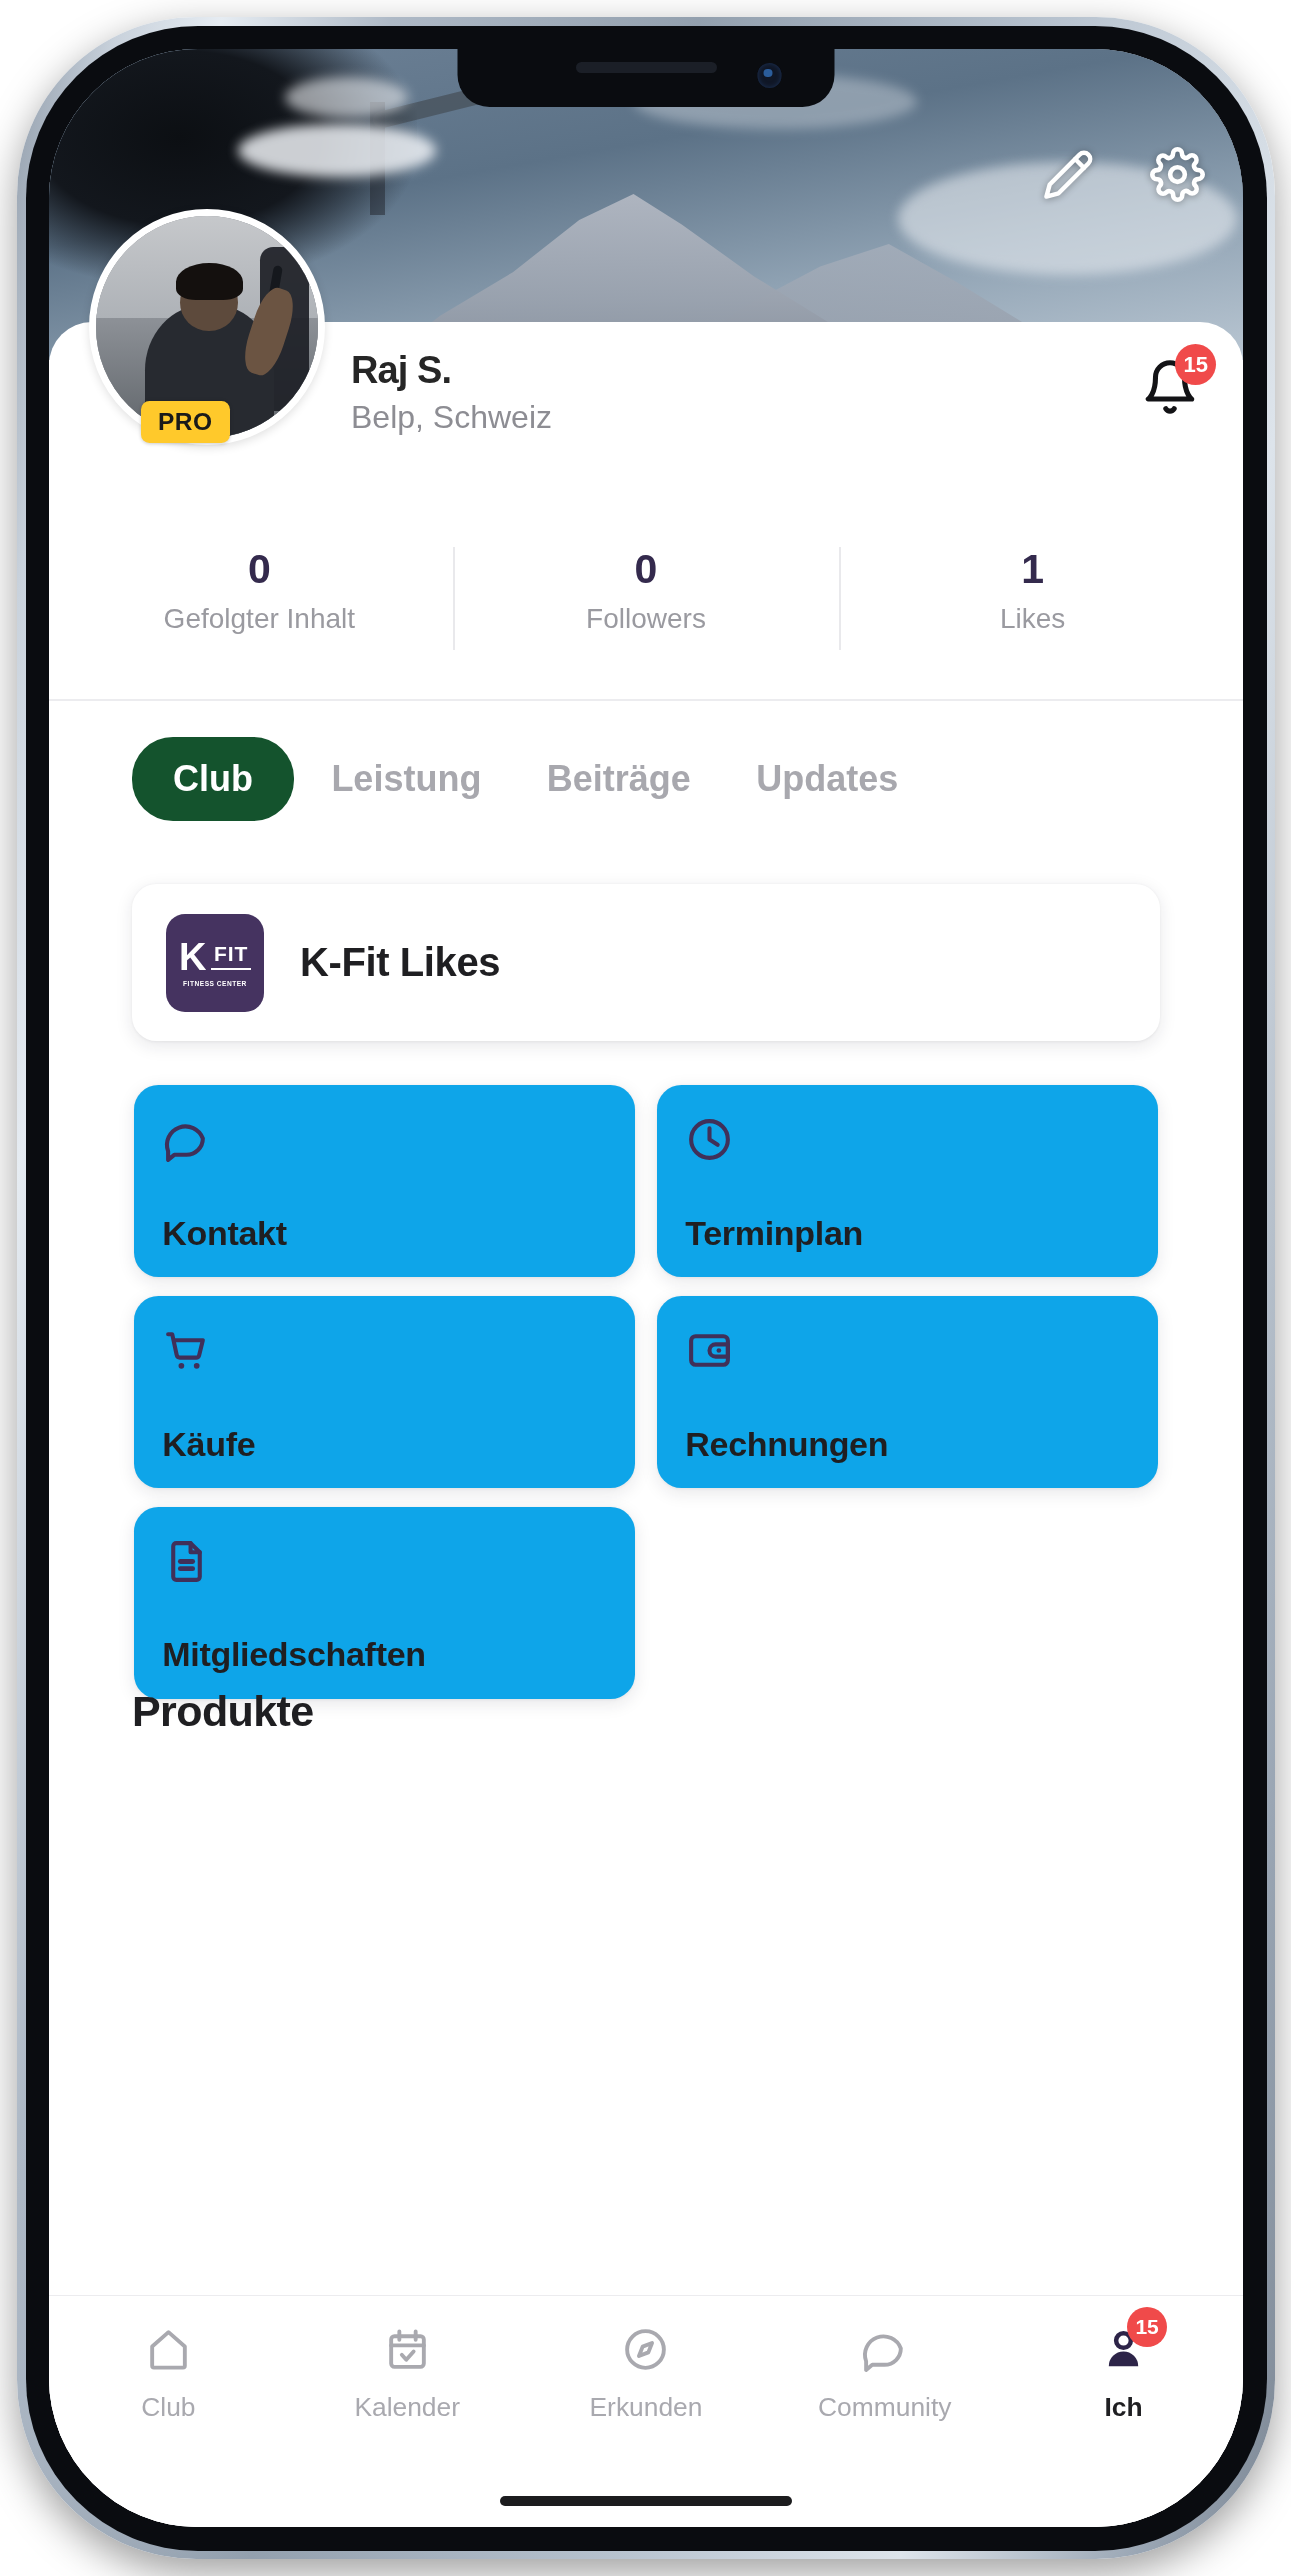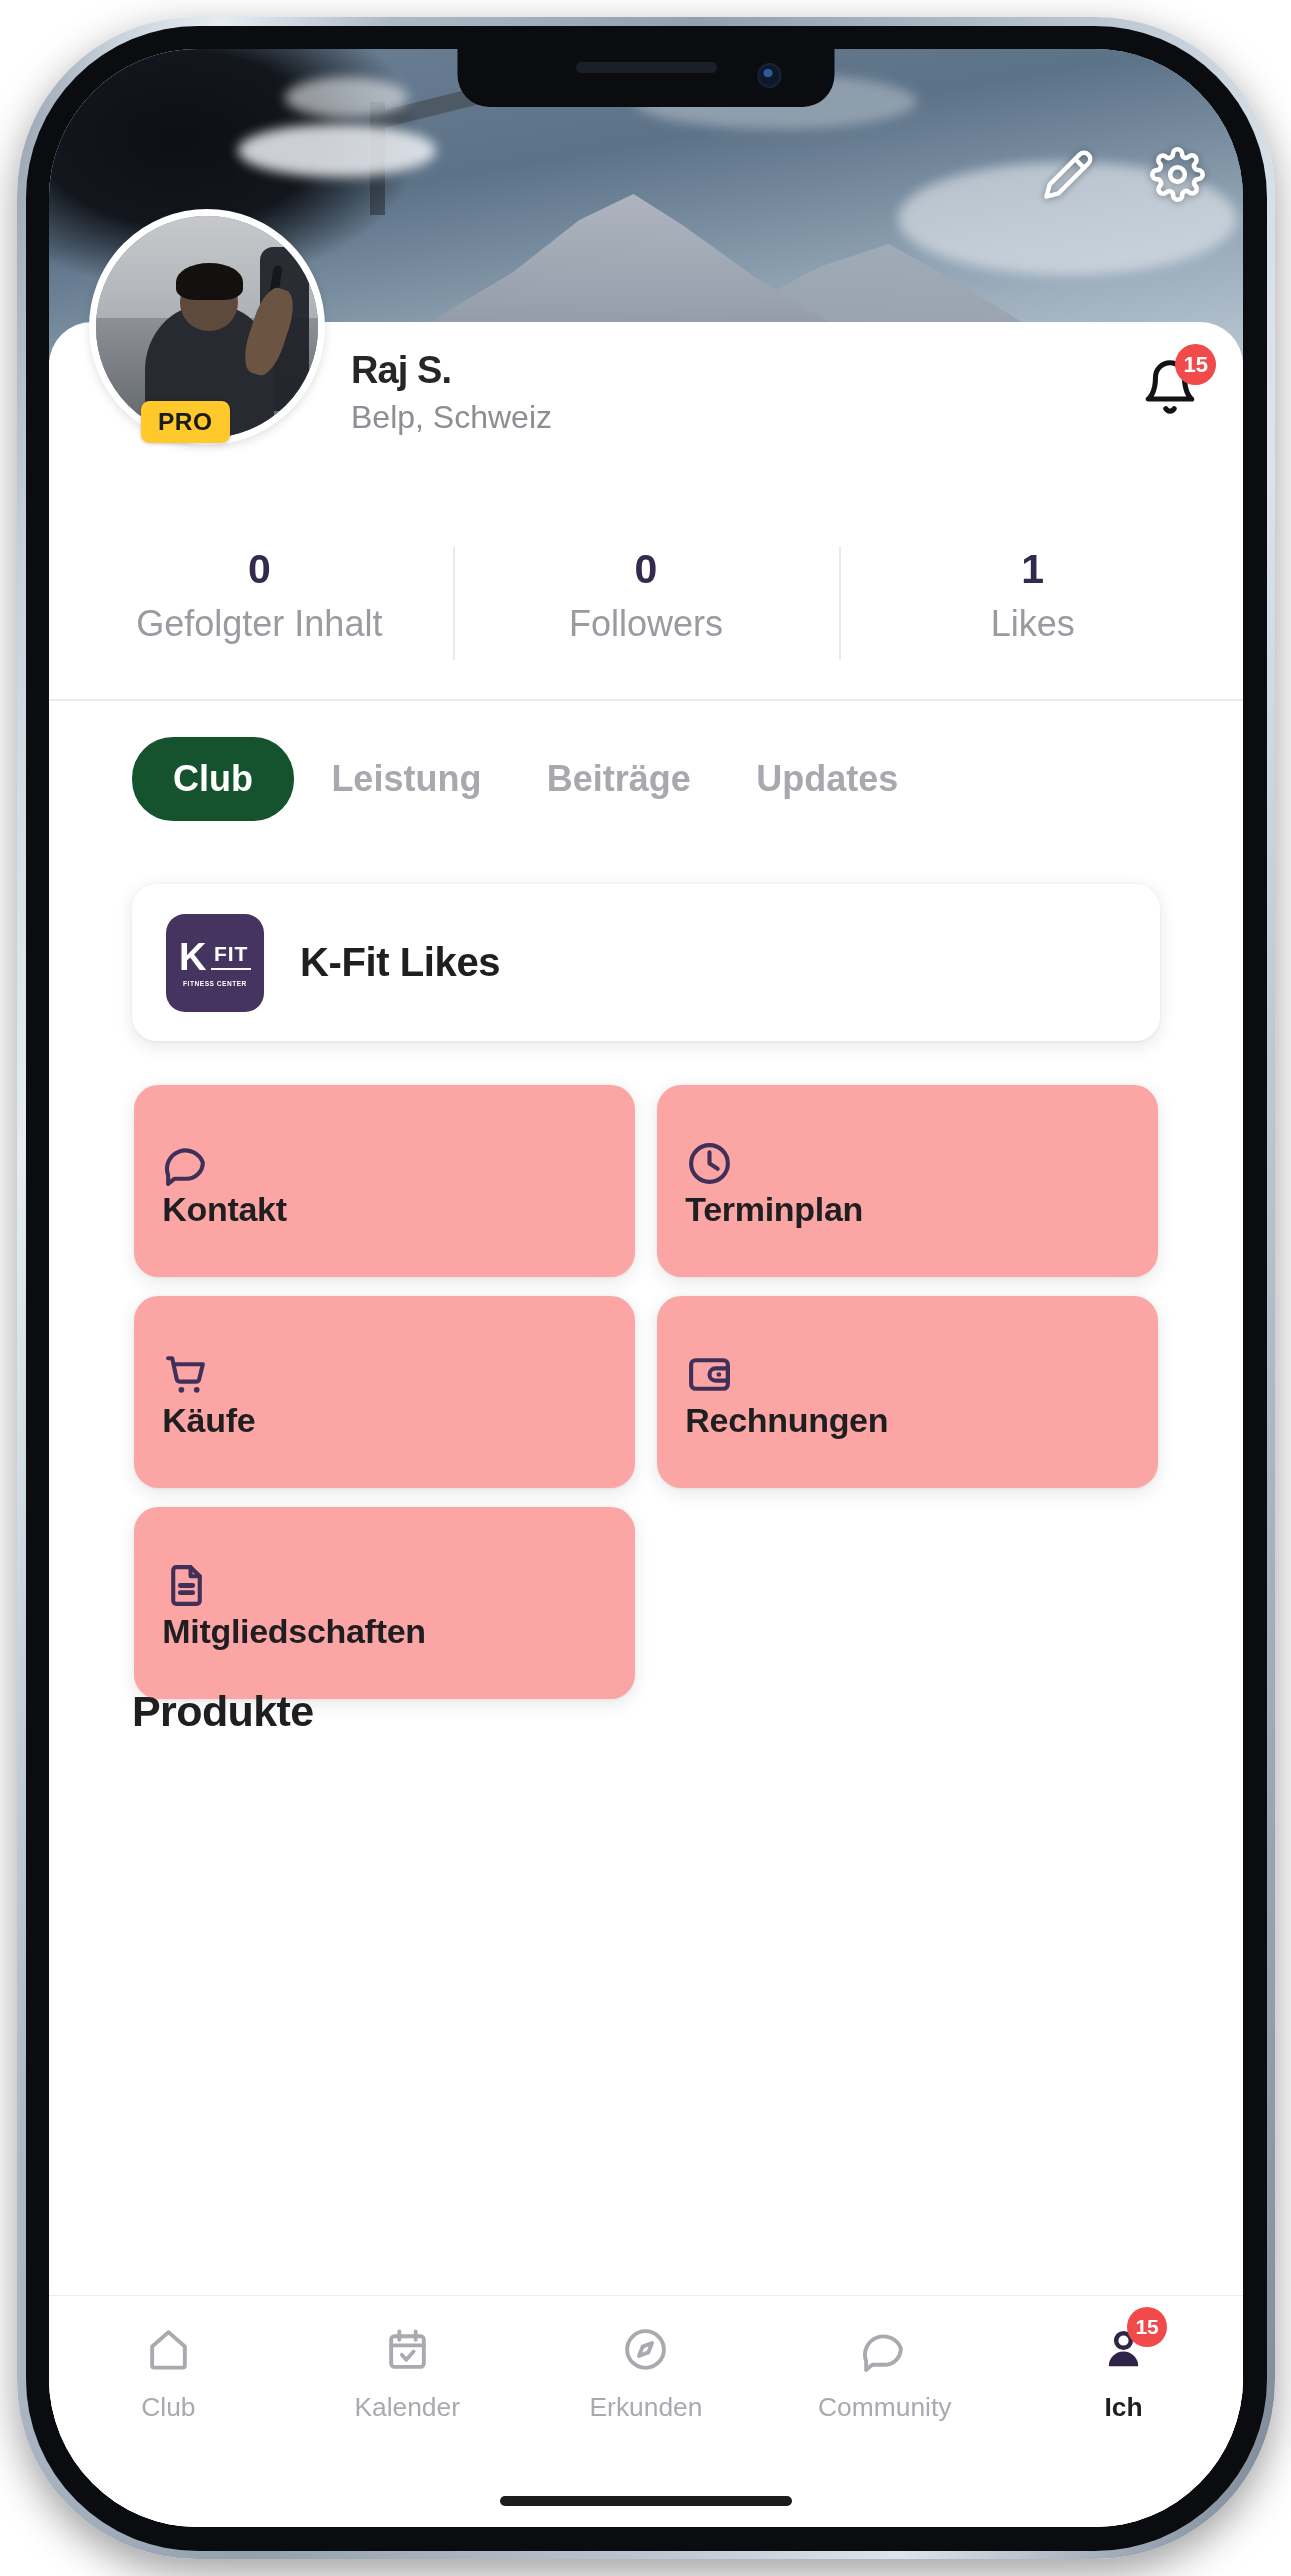--- a/index.html
+++ b/index.html
@@ -274,21 +274,21 @@
     width: 1.9px; background: #e9e9ec;
   }
   .stat-value {
     font-size: 41px;
     font-weight: 800;
     color: #342a4d;
     line-height: 1.1;
   }
   .stat-label {
     margin-top: 11.3px;
-    font-size: 36px;
+    font-size: 28px;
     color: #9a9aa0;
     font-weight: 400;
   }
 
   .divider {
     position: absolute;
     left: 0; right: 0; top: 377px;
     height: 1.9px; background: #ececef;
   }
 
@@ -367,28 +367,28 @@
   
   .grid {
     position: absolute;
     left: 74px; right: 74px; top: 754px;
     display: flex;
     flex-wrap: wrap;
     gap: 0;
   }
   .tile-slot { width: 50%; padding: 9.4px 11.3px; }
   .tile {
-    background: #fca5a5;
+    background: #0ea5e9;
     border-radius: 24.5px;
     box-shadow: 0 4.7px 17px rgba(30,30,50,.10), 0 0.9px 2.8px rgba(0,0,0,.05);
     height: 192px;
     padding: 28px 28px 24.5px;
     display: flex;
     flex-direction: column;
-    justify-content: center;
+    justify-content: space-between;
   }
   .tile-icon { height: 53px; display: flex; align-items: center; }
   .tile-label {
     font-size: 34px;
     font-weight: 800;
     color: #1f1f22;
     letter-spacing: -0.3px;
   }
 
   

